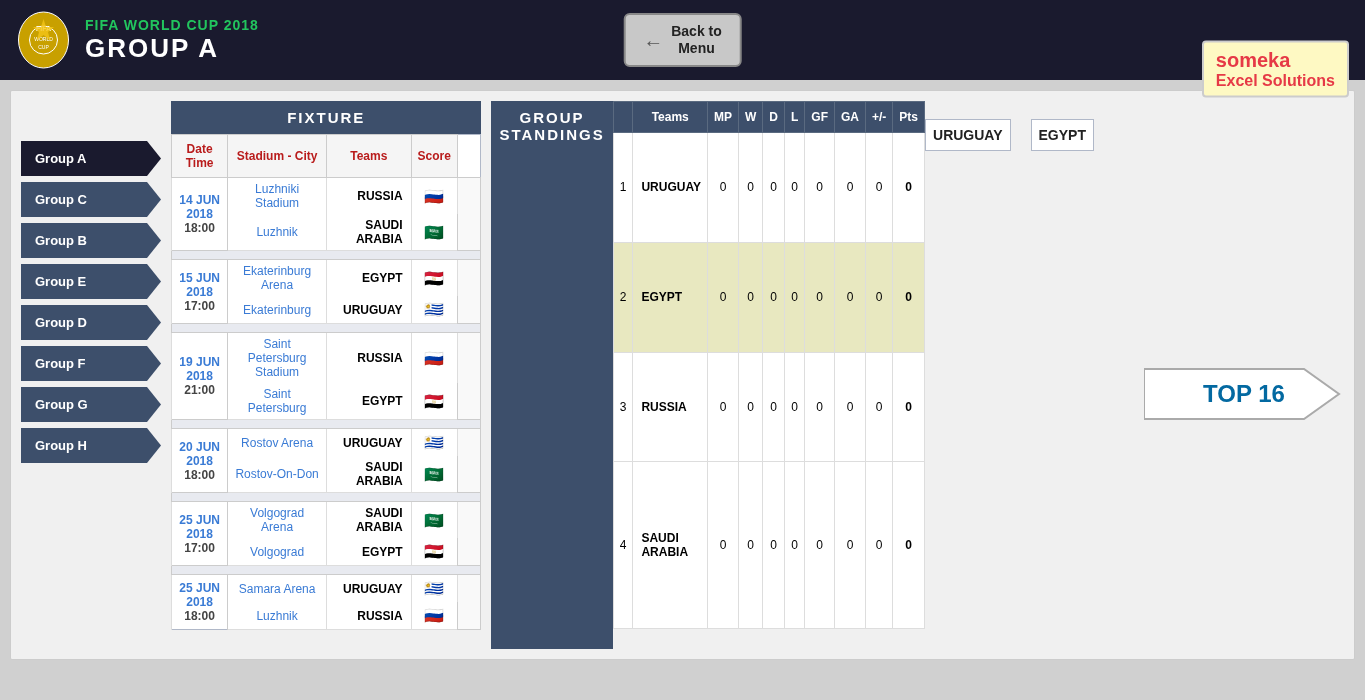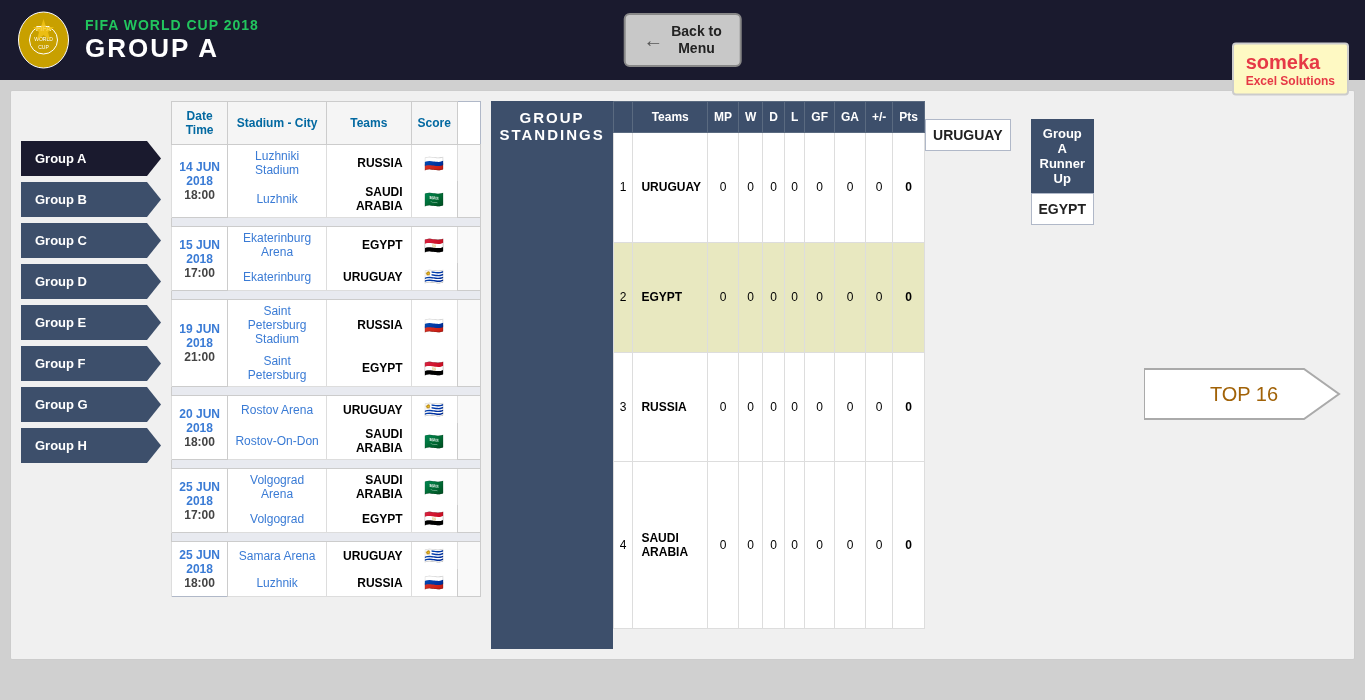--- a/index.html
+++ b/index.html
@@ -76,21 +76,21 @@
       font-size: 20px;
       font-weight: bold;
       color: #1a1a2e;
       border-radius: 4px;
       margin-top: 29px;
     }
     .someka-logo span {
       color: #e63946;
     }
     .someka-sub {
-      font-size: 12px;
+      font-size: 16px;
       color: #555;
       display: block;
       text-align: left;
     }
 
     
     .main-content {
       background: #f0f0f0;
       margin: 10px;
       padding: 10px;
@@ -145,21 +145,21 @@
       background: white;
       border: 1px solid #b0b8c8;
     }
     .fixture-table thead tr {
       background: #f5f5f5;
     }
     .fixture-table th {
       padding: 7px 6px;
       font-size: 12px;
       font-weight: bold;
-      color: #0369a1;
+      color: #b91c1c;
       border: 1px solid #ccc;
       text-align: center;
     }
     .fixture-table td {
       padding: 4px 6px;
       font-size: 12px;
       border: 1px solid #ddd;
       text-align: center;
       margin-left: 44px;
     }
@@ -256,23 +256,23 @@
     }
     .arrow-shape {
       width: 200px;
       height: 70px;
     }
     .top16-text {
       position: absolute;
       top: 50%;
       left: 50%;
       transform: translate(-50%, -50%);
-      font-size: 20px;
-      font-weight: normal;
-      color: #a16207;
+      font-size: 24px;
+      font-weight: bold;
+      color: #0369a1;
       white-space: nowrap;
     }
 
     .right-area {
       display: flex;
     }
   </style>
 </head>
 <body>
 
@@ -303,30 +303,31 @@
   <div class="someka-logo">
     <span>s<span style="color:#e63946">o</span>meka</span>
     <span class="someka-sub">Excel Solutions</span>
   </div>
 </div>
 
 <div class="main-content">
 
   <div class="sidebar">
     <div class="sidebar-item active">Group A</div>
+    <div class="sidebar-item">Group C</div>
     <div class="sidebar-item">Group B</div>
-    <div class="sidebar-item">Group C</div>
+    <div class="sidebar-item">Group E</div>
     <div class="sidebar-item">Group D</div>
-    <div class="sidebar-item">Group E</div>
     <div class="sidebar-item">Group F</div>
     <div class="sidebar-item">Group G</div>
     <div class="sidebar-item">Group H</div>
   </div>
 
   <div class="fixture-panel">
+    <div class="panel-header">FIXTURE</div>
     <table class="fixture-table">
       <thead>
         <tr>
           <th>Date Time</th>
           <th>Stadium - City</th>
           <th>Teams</th>
           <th>Score</th>
         </tr>
       </thead>
       <tbody id="fixture-tbody">
@@ -488,21 +489,20 @@
     <td class="pts-cell"><strong>0</strong></td>
   </tr>
         </tbody>
     </table>
 
     <div style="display:flex; gap:20px; margin-top:18px;">
       <div class="result-box">
         <div class="result-value">URUGUAY</div>
       </div>
       <div class="result-box">
-        <div class="result-label">Group A Runner Up</div>
         <div class="result-value">EGYPT</div>
       </div>
 
       <div class="top16-section">
         <div class="arrow-container">
           <svg class="arrow-shape" viewBox="0 0 200 70" xmlns="http://www.w3.org/2000/svg">
             <polygon points="0,10 160,10 195,35 160,60 0,60" fill="white" stroke="#aaa" stroke-width="2"></polygon>
           </svg>
           <div class="top16-text">TOP 16</div>
         </div>

